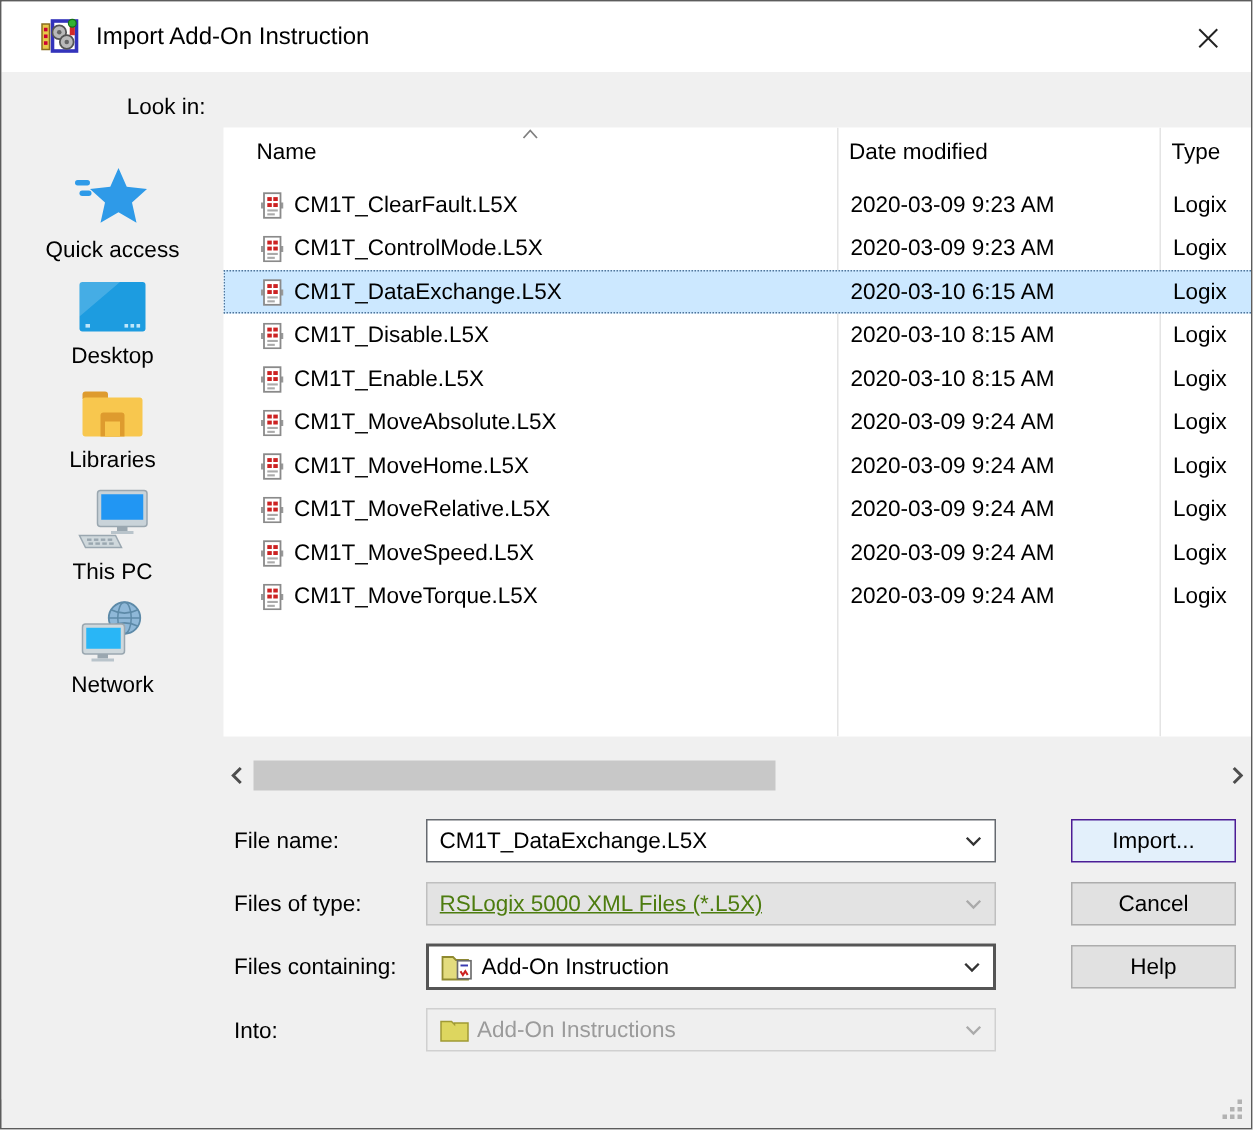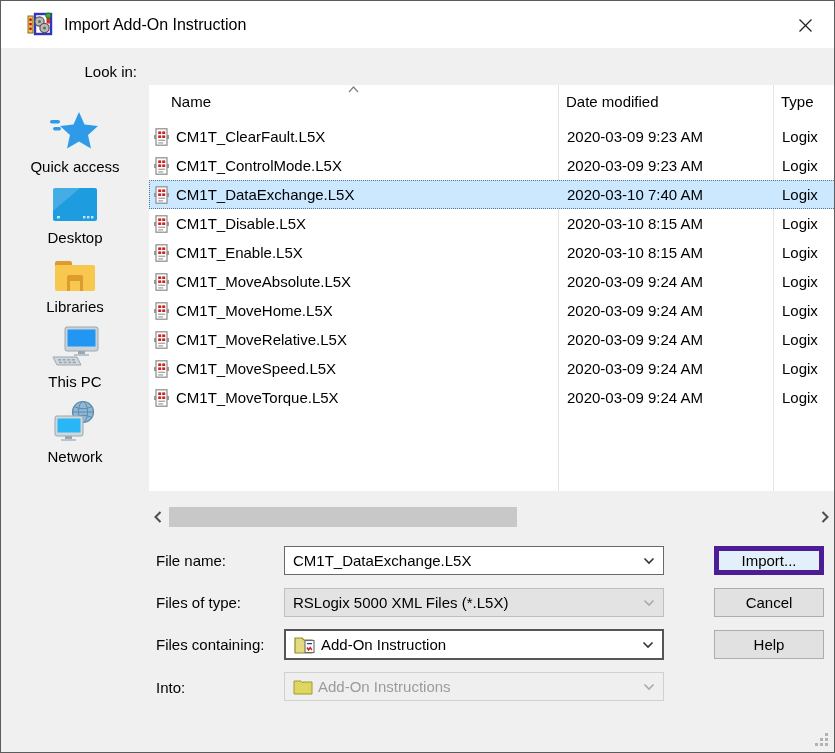--- a/index.html
+++ b/index.html
@@ -33,41 +33,41 @@
   .colsep { position:absolute; top:0; bottom:0; width:1px; background:#e4e4e4; }
   .sort-caret { position:absolute; left:199px; top:1px; }
   .lheader { position:absolute; left:0; top:8px; width:100%; height:28px; display:flex; }
   .lheader .hc { cursor:pointer; }
   .hc-name { width:409px; padding-left:22px; }
   .hc-date { width:215px; padding-left:8px; }
   .hc-type { flex:1; padding-left:8px; }
   .rows { position:absolute; left:0; top:37px; width:100%; }
   .lrow { display:flex; align-items:center; height:29px; cursor:default; border:1px solid transparent; }
   .lrow.selected { background:#cce8ff; border:1px dotted #51769b; }
-  .c-name { width:409px; display:flex; align-items:center; padding-left:4px; overflow:hidden; white-space:nowrap; }
+  .c-name { width:409px; display:flex; align-items:center; padding-left:24px; overflow:hidden; white-space:nowrap; }
   .c-name .ntext { margin-left:7px; }
   .c-date { width:215px; padding-left:8px; white-space:nowrap; }
   .c-type { flex:1; padding-left:8px; white-space:nowrap; overflow:hidden; }
   
   .hscroll { position:absolute; left:148px; top:503px; width:687px; height:26px; background:#f0f0f0; }
   .hs-arrow { position:absolute; top:0; width:18px; height:26px; display:flex; align-items:center; justify-content:center; cursor:pointer; }
   .hs-left { left:0; } .hs-right { right:2px; }
   .hs-thumb { position:absolute; left:20px; top:3px; width:348px; height:20px; background:#c8c8c8; cursor:pointer; }
   
   .flabel { position:absolute; left:155px; }
   .field { position:absolute; left:283px; width:380px; height:29px; background:#fff;
     border:1px solid #666a70; display:flex; align-items:center; padding:0 8px; cursor:default; }
   .field .ftext { white-space:nowrap; overflow:hidden; }
   .field .chev { margin-left:auto; flex:none; }
   .field .f-ico { margin-right:5px; flex:none; display:flex; }
-  .field.disabled { background:#e3e3e3; border-color:#bfbfbf; color:#000000; }
+  .field.disabled { background:#e3e3e3; border-color:#bfbfbf; color:#4d7c0f;text-decoration:underline; }
   .field.disabled2 { background:#efefef; border-color:#d0d0d0; color:#9b9b9b; }
   .btn { position:absolute; left:713px; width:110px; height:29px; background:#e1e1e1;
     border:1px solid #adadad; display:flex; align-items:center; justify-content:center; cursor:pointer; font-size:15px; }
-  .btn.default { background:#e3f0fb; border:5px solid #4c1d95; }
+  .btn.default { background:#e3f0fb; border:1px solid #4c1d95; }
   
   .grip { position:absolute; right:6px; bottom:6px; width:16px; height:16px; cursor:nwse-resize; }
   .grip i { position:absolute; width:3px; height:3px; background:#b2b2b2; }
   svg { display:block; }
 </style>
 </head>
 <body>
 
 <svg width="0" height="0" style="position:absolute">
   <defs>
@@ -269,21 +269,21 @@
         <span class="c-date">2020-03-09 9:23 AM</span>
         <span class="c-type">Logix</span>
       </div>
       <div class="lrow selected">
         <span class="c-name">
             <svg width="15" height="18">
               <use href="#sym-fileico"></use>
             </svg>
             <span class="ntext">CM1T_DataExchange.L5X</span>
           </span>
-        <span class="c-date">2020-03-10 7:40 AM</span>
+        <span class="c-date">2020-03-10 6:15 AM</span>
         <span class="c-type">Logix</span>
       </div>
       <div class="lrow">
         <span class="c-name">
             <svg width="15" height="18">
               <use href="#sym-fileico"></use>
             </svg>
             <span class="ntext">CM1T_Disable.L5X</span>
           </span>
         <span class="c-date">2020-03-10 8:15 AM</span>

